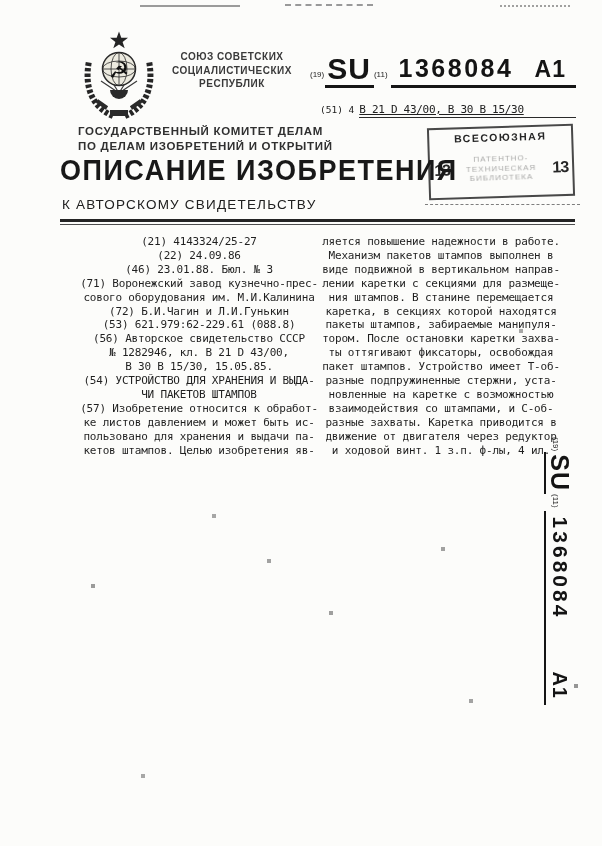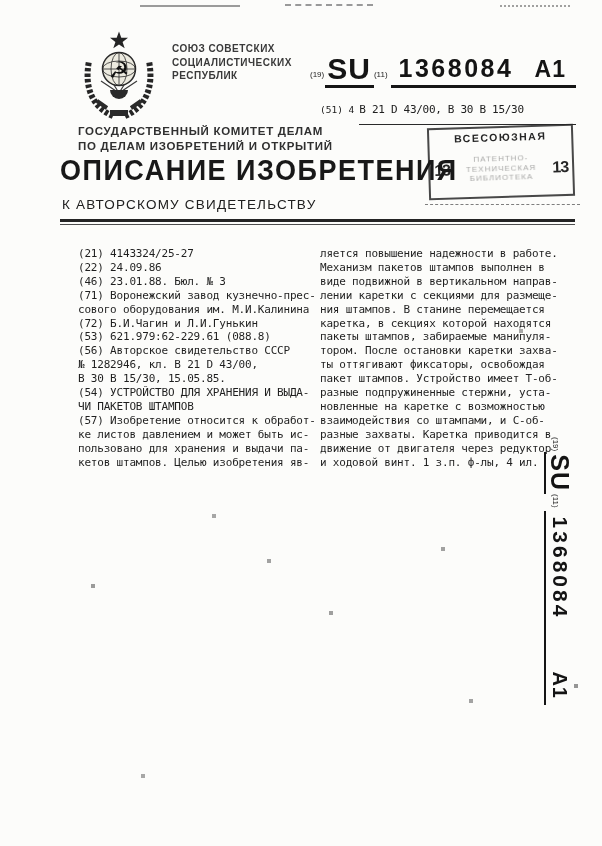--- a/index.html
+++ b/index.html
@@ -14,22 +14,22 @@
   .a2 { left:285px; top:4px; width:88px;  border-top:2px dashed #4a4a4a; }
   .a3 { left:500px; top:5px; width:70px;  border-top:2px dotted #555; }
   .specks { position:absolute; left:0; top:0; width:2px; height:2px; background:transparent;
     box-shadow: 92px 585px 0 1px #3c3c3c, 268px 560px 0 1px #4a4a4a, 330px 612px 0 1px #444,
                 575px 685px 0 1px #333, 142px 775px 0 1px #555, 470px 700px 0 1px #4c4c4c,
                 213px 515px 0 1px #525252, 442px 548px 0 1px #484848, 520px 330px 0 1px #555;
     opacity:.5; }
   
   .emblem { position:absolute; left:77px; top:31px; }
   .union-name {
-    position:absolute; left:172px; top:42px; font-size:10px; font-weight:bold;
-    line-height:13.5px; letter-spacing:.5px; color:#3a3a3a; white-space:pre-line;
+    position:absolute; left:172px; top:50px; font-size:10px; font-weight:bold;
+    line-height:13.5px; letter-spacing:.5px; color:#3a3a3a; white-space:pre-line;text-align:center;
   }
   .committee {
     position:absolute; left:78px; top:124px; font-size:11.5px; font-weight:bold;
     line-height:14.5px; letter-spacing:.7px; color:#303030; white-space:pre-line;
   }
   
   .pub-block {
     position:absolute; left:310px; top:54px; width:266px;
     display:flex; align-items:flex-end;
   }
@@ -44,21 +44,21 @@
   }
   .doc-number { font-size:25px; font-weight:bold; letter-spacing:2.5px; color:#141414; }
   .kind-code  { font-size:23px; font-weight:bold; letter-spacing:1px; color:#141414; }
   
   .ipc-line {
     position:absolute; left:320px; top:103px; width:256px;
     display:flex; align-items:baseline;
     font-family:"DejaVu Sans Mono", monospace; font-size:11px; color:#202020;
   }
   .ipc-label { font-size:9.5px; margin-right:5px; white-space:nowrap; }
-  .ipc-codes { flex:1; border-bottom:1.5px solid #2a2a2a; padding-bottom:8px; white-space:nowrap; letter-spacing:-.3px; }
+  .ipc-codes { flex:1; border-bottom:1.5px solid #2a2a2a; padding-bottom:1px; white-space:nowrap; letter-spacing:-.3px;text-decoration:underline; }
   
   .stamp {
     position:absolute; left:428px; top:126px; width:146px; height:72px;
     border:2px solid rgba(40,40,40,.85); transform:rotate(-1.8deg);
     display:flex; flex-direction:column; padding:3px 4px 2px; box-sizing:border-box;
     color:#262626;
   }
   .stamp-title { text-align:center; font-size:10.5px; font-weight:bold; letter-spacing:1.5px; }
   .stamp-mid { flex:1; display:flex; align-items:center; justify-content:space-between; }
   .stamp-num { font-size:16px; font-weight:bold; letter-spacing:-1px; }
@@ -75,23 +75,23 @@
   }
   .page-subtitle {
     position:absolute; left:62px; top:197px; font-size:13.5px; font-weight:normal;
     letter-spacing:1.2px; color:#202020; white-space:nowrap;
   }
   .rule-double { position:absolute; left:60px; top:219px; width:515px; }
   .rule-double .thick { height:2.5px; background:#242424; }
   .rule-double .thin  { height:1.2px; background:#4e4e4e; margin-top:2px; }
   
   .col {
-    position:absolute; top:247px; width:242px;
+    position:absolute; top:235px; width:242px;
     font-family:"DejaVu Sans Mono", monospace; font-size:11px; line-height:13.9px;
-    letter-spacing:-.2px; color:#1f1f1f; white-space:pre-line;
+    letter-spacing:-.2px; color:#1f1f1f; white-space:pre-line;text-align:center;
   }
   .col-left  { left:78px; }
   .col-right { left:320px; }
   
   .side-strip {
     position:absolute; left:586px; top:437px; width:268px; height:42px;
     transform:rotate(90deg); transform-origin:0 0;
     display:flex; align-items:flex-end;
   }
   .side-strip .tiny-label { margin-bottom:7px; }

